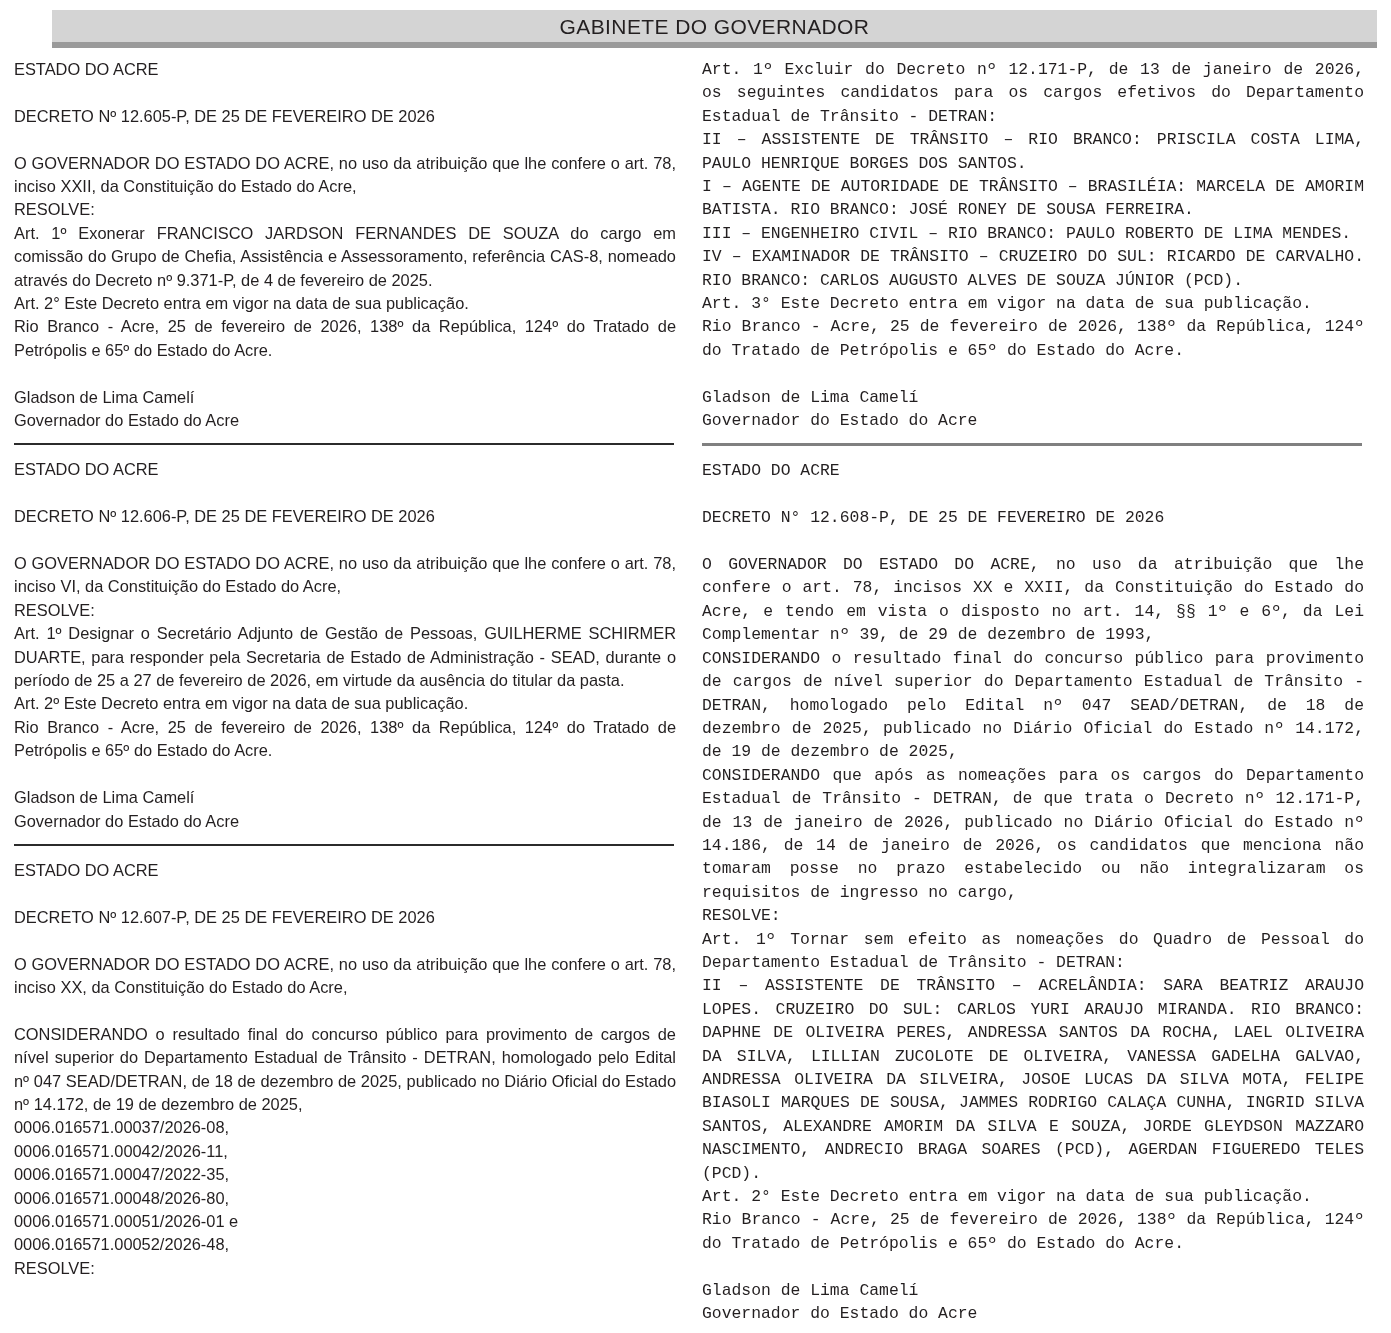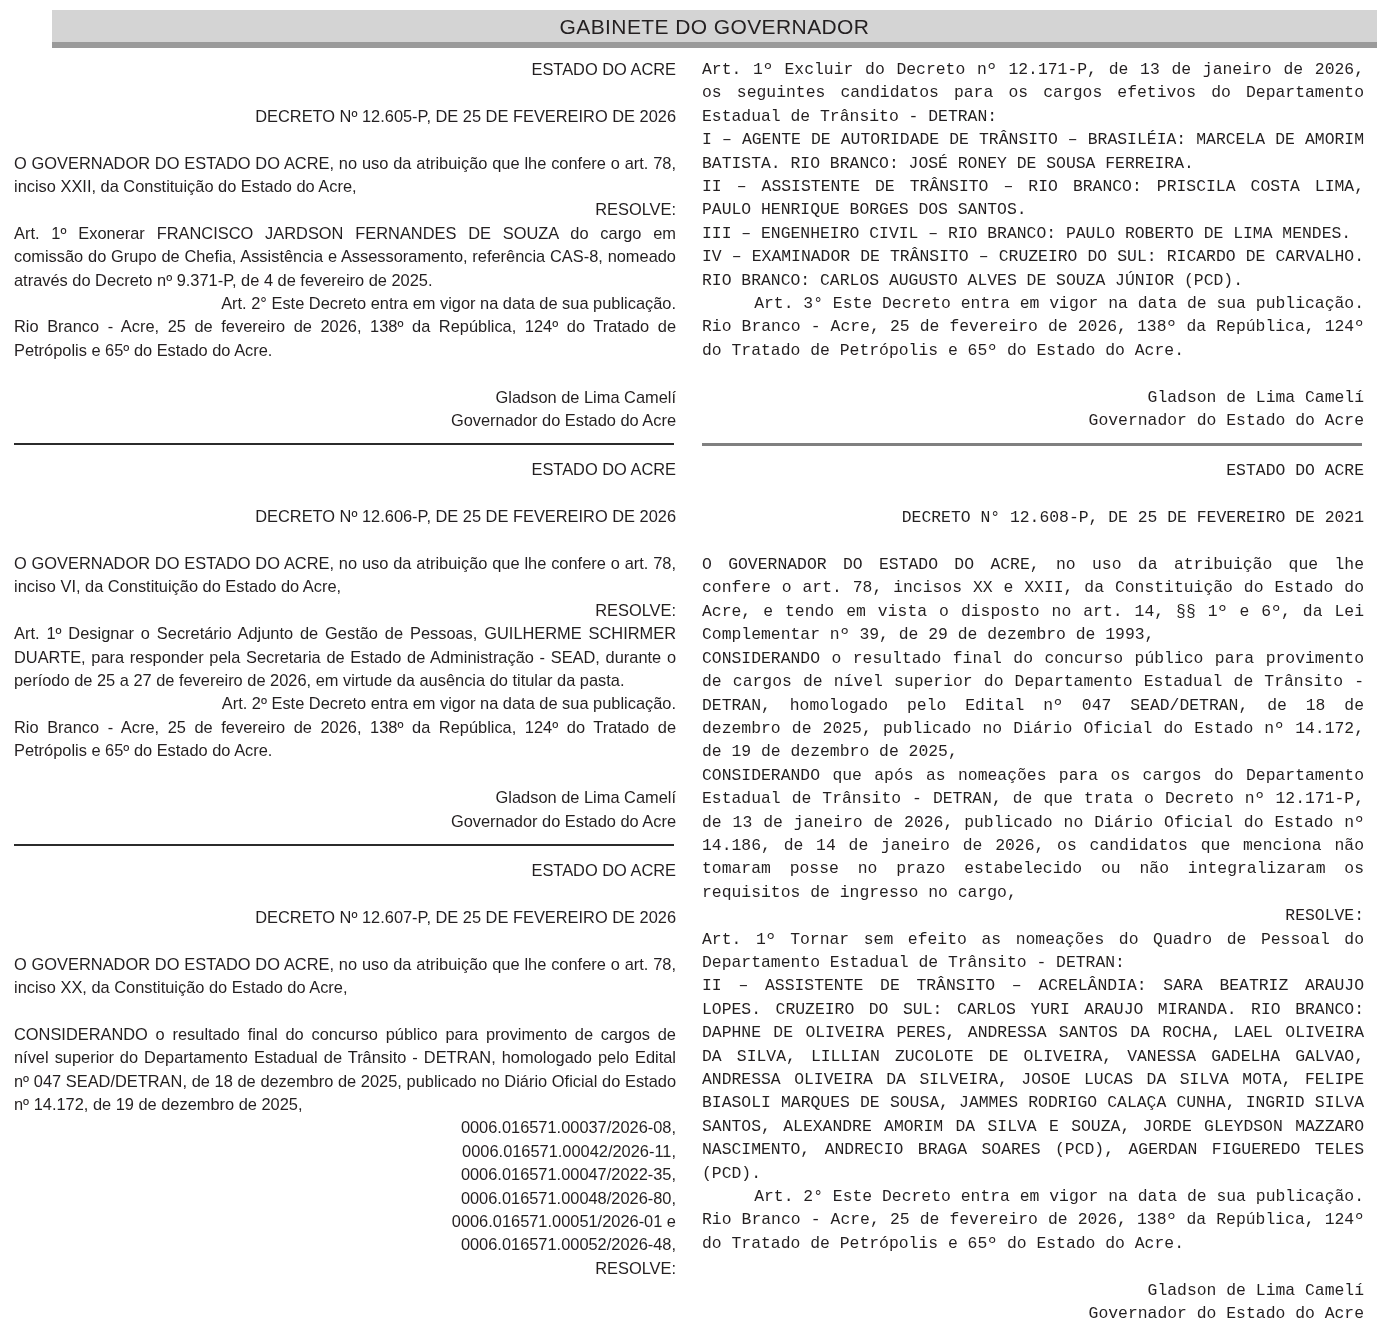--- a/index.html
+++ b/index.html
@@ -67,21 +67,21 @@
   .article { display: block; }
 
   .para {
     font-size: 16.4px;
     line-height: 23.4px;
     text-align: justify;
     text-justify: inter-word;
     margin: 0;
     hyphens: manual;
   }
-  .para.left-align { text-align: right; }
+  .para.left-align { text-align: left; }
   .spacer-line { height: 23.4px; }
 
   .rule-dark {
     border: none;
     border-top: 2px solid #2b2b2b;
     margin: 0;
     width: 660px;
   }
   .rule-grey {
     border: none;
@@ -156,37 +156,37 @@
       <p class="para left-align">0006.016571.00052/2026-48,</p>
       <p class="para left-align">RESOLVE:</p>
     </div>
 
   </div>
 
   <div class="col col-right">
 
     <div class="article">
       <p class="para">Art. 1º Excluir do Decreto nº 12.171-P, de 13 de janeiro de 2026, os seguintes candidatos para os cargos efetivos do Departamento Estadual de Trânsito - DETRAN:</p>
+      <p class="para">II – ASSISTENTE DE TRÂNSITO – RIO BRANCO: PRISCILA COSTA LIMA, PAULO HENRIQUE BORGES DOS SANTOS.</p>
       <p class="para">I – AGENTE DE AUTORIDADE DE TRÂNSITO – BRASILÉIA: MARCELA DE AMORIM BATISTA. RIO BRANCO: JOSÉ RONEY DE SOUSA FERREIRA.</p>
-      <p class="para">II – ASSISTENTE DE TRÂNSITO – RIO BRANCO: PRISCILA COSTA LIMA, PAULO HENRIQUE BORGES DOS SANTOS.</p>
       <p class="para">III – ENGENHEIRO CIVIL – RIO BRANCO: PAULO ROBERTO DE LIMA MENDES.</p>
       <p class="para">IV – EXAMINADOR DE TRÂNSITO – CRUZEIRO DO SUL: RICARDO DE CARVALHO. RIO BRANCO: CARLOS AUGUSTO ALVES DE SOUZA JÚNIOR (PCD).</p>
       <p class="para left-align">Art. 3° Este Decreto entra em vigor na data de sua publicação.</p>
       <p class="para">Rio Branco - Acre, 25 de fevereiro de 2026, 138º da República, 124º do Tratado de Petrópolis e 65º do Estado do Acre.</p>
       <div class="spacer-line"></div>
       <p class="para left-align">Gladson de Lima Camelí</p>
       <p class="para left-align">Governador do Estado do Acre</p>
     </div>
 
     <hr class="rule-grey rule-gap-top rule-gap-bottom">
 
     <div class="article">
       <p class="para left-align">ESTADO DO ACRE</p>
       <div class="spacer-line"></div>
-      <p class="para left-align">DECRETO N° 12.608-P, DE 25 DE FEVEREIRO DE 2021</p>
+      <p class="para left-align">DECRETO N° 12.608-P, DE 25 DE FEVEREIRO DE 2026</p>
       <div class="spacer-line"></div>
       <p class="para">O GOVERNADOR DO ESTADO DO ACRE, no uso da atribuição que lhe confere o art. 78, incisos XX e XXII, da Constituição do Estado do Acre, e tendo em vista o disposto no art. 14, §§ 1º e 6º, da Lei Complementar nº 39, de 29 de dezembro de 1993,</p>
       <p class="para">CONSIDERANDO o resultado final do concurso público para provimento de cargos de nível superior do Departamento Estadual de Trânsito - DETRAN, homologado pelo Edital nº 047 SEAD/DETRAN, de 18 de dezembro de 2025, publicado no Diário Oficial do Estado nº 14.172, de 19 de dezembro de 2025,</p>
       <p class="para">CONSIDERANDO que após as nomeações para os cargos do Departamento Estadual de Trânsito - DETRAN, de que trata o Decreto nº 12.171-P, de 13 de janeiro de 2026, publicado no Diário Oficial do Estado nº 14.186, de 14 de janeiro de 2026, os candidatos que menciona não tomaram posse no prazo estabelecido ou não integralizaram os requisitos de ingresso no cargo,</p>
       <p class="para left-align">RESOLVE:</p>
       <p class="para">Art. 1º Tornar sem efeito as nomeações do Quadro de Pessoal do Departamento Estadual de Trânsito - DETRAN:</p>
       <p class="para">II – ASSISTENTE DE TRÂNSITO – ACRELÂNDIA: SARA BEATRIZ ARAUJO LOPES. CRUZEIRO DO SUL: CARLOS YURI ARAUJO MIRANDA. RIO BRANCO: DAPHNE DE OLIVEIRA PERES, ANDRESSA SANTOS DA ROCHA, LAEL OLIVEIRA DA SILVA, LILLIAN ZUCOLOTE DE OLIVEIRA, VANESSA GADELHA GALVAO, ANDRESSA OLIVEIRA DA SILVEIRA, JOSOE LUCAS DA SILVA MOTA, FELIPE BIASOLI MARQUES DE SOUSA, JAMMES RODRIGO CALAÇA CUNHA, INGRID SILVA SANTOS, ALEXANDRE AMORIM DA SILVA E SOUZA, JORDE GLEYDSON MAZZARO NASCIMENTO, ANDRECIO BRAGA SOARES (PCD), AGERDAN FIGUEREDO TELES (PCD).</p>
       <p class="para left-align">Art. 2° Este Decreto entra em vigor na data de sua publicação.</p>
       <p class="para">Rio Branco - Acre, 25 de fevereiro de 2026, 138º da República, 124º do Tratado de Petrópolis e 65º do Estado do Acre.</p>
       <div class="spacer-line"></div>

